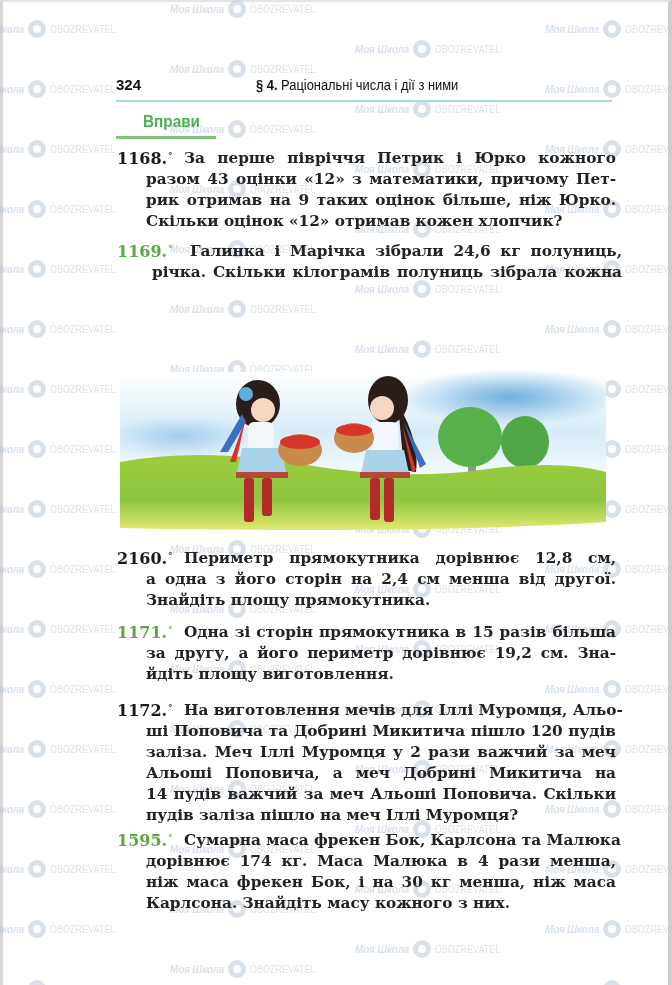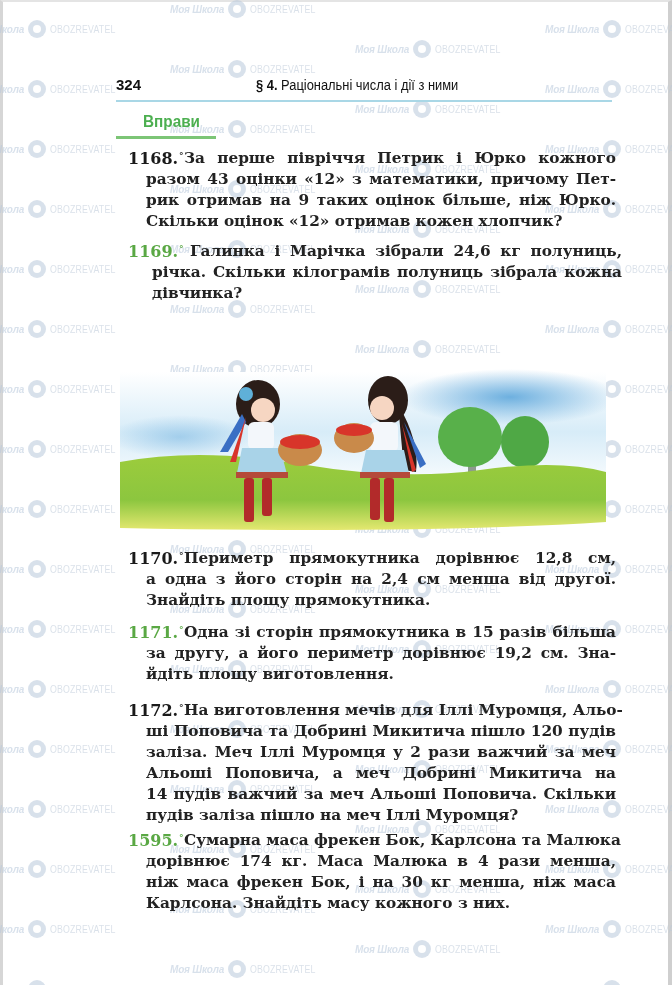--- a/index.html
+++ b/index.html
@@ -16,21 +16,21 @@
   .content { position: absolute; left: 116px; top: 0; width: 500px; z-index: 2; }
   .header { position: absolute; left: 0; top: 76px; width: 496px; height: 24px; }
   .page-number { position: absolute; left: 0; top: 0; font-family: "Liberation Sans", sans-serif; font-weight: bold; font-size: 15px; color: #111; }
   .section-title { position: absolute; left: 140px; top: 1px; font-family: "Liberation Sans", sans-serif; font-size: 14px; color: #111; transform: scaleX(0.92); transform-origin: left center; white-space: nowrap; }
   .section-title .sec { font-weight: bold; }
   .header-rule { position: absolute; left: 0; top: 100px; width: 496px; height: 2px; background: #a9d7e6; }
   .exercises-heading { position: absolute; left: 27px; top: 112px; font-family: "Liberation Sans", sans-serif; font-weight: bold; font-size: 17px; color: #4caf50; transform: scaleX(0.9); transform-origin: left center; }
   .exercises-rule { position: absolute; left: 0; top: 136px; width: 100px; height: 3px; background: #7cc576; }
 
   .problem { position: absolute; left: 0; width: 500px; font-size: 15.3px; line-height: 21px; font-weight: bold; color: #222; }
-  .problem .num { position: absolute; left: 12px; top: 0; font-weight: bold; font-size: 16px; }
+  .problem .num { position: absolute; left: 1px; top: 0; font-weight: bold; font-size: 16px; }
   .problem .num.black { color: #1a1a1a; }
   .problem .num.green { color: #5aa844; }
   .problem .num .dot { font-size: 9px; vertical-align: top; position: relative; top: -2px; margin-left: 1px; }
   .line { display: block; white-space: nowrap; text-align: justify; text-align-last: justify; }
   .line.last { text-align-last: left; }
   .lines { position: absolute; top: 0; }
 
   .illustration { position: absolute; left: 4px; top: 352px; width: 486px; height: 182px; }
 </style>
 </head>
@@ -394,21 +394,20 @@
       <span class="line" style="padding-left:30px">рик отримав на 9 таких оцінок більше, ніж Юрко.</span>
       <span class="line last" style="padding-left:30px">Скільки оцінок «12» отримав кожен хлопчик?</span>
     </div>
   </div>
 
   <div class="problem" style="top:241px">
     <span class="num green"><span>1169.</span><span class="dot">°</span></span>
     <div class="lines" style="left:6px;width:500px">
       <span class="line" style="padding-left:68px">Галинка і Марічка зібрали 24,6 кг полуниць,</span>
       <span class="line" style="padding-left:30px">річка. Скільки кілограмів полуниць зібрала кожна</span>
-      <span class="line last" style="padding-left:30px">дівчинка?</span>
     </div>
   </div>
 
   <div class="illustration">
     <svg width="486" height="182" viewBox="0 0 486 182">
       <defs>
         <linearGradient id="sky" x1="0" y1="0" x2="0" y2="1">
           <stop offset="0" stop-color="#ffffff"></stop>
           <stop offset="0.5" stop-color="#d7ecf8"></stop>
           <stop offset="1" stop-color="#ffffff"></stop>
@@ -460,21 +459,21 @@
         <rect x="240" y="120" width="50" height="6" fill="#b54a3a"></rect>
         <rect x="250" y="126" width="10" height="42" rx="3" fill="#b22a2a"></rect>
         <rect x="264" y="126" width="10" height="44" rx="3" fill="#b22a2a"></rect>
         <ellipse cx="234" cy="86" rx="20" ry="15" fill="#c98a4a"></ellipse>
         <ellipse cx="234" cy="78" rx="18" ry="6" fill="#d8352a"></ellipse>
       </g>
     </svg>
   </div>
 
   <div class="problem" style="top:548px">
-    <span class="num black"><span>1170.</span><span class="dot">°</span></span>
+    <span class="num black"><span>2160.</span><span class="dot">°</span></span>
     <div class="lines" style="left:0;width:500px">
       <span class="line" style="padding-left:68px">Периметр прямокутника дорівнює 12,8 см,</span>
       <span class="line" style="padding-left:30px">а одна з його сторін на 2,4 см менша від другої.</span>
       <span class="line last" style="padding-left:30px">Знайдіть площу прямокутника.</span>
     </div>
   </div>
 
   <div class="problem" style="top:622px">
     <span class="num green"><span>1171.</span><span class="dot">°</span></span>
     <div class="lines" style="left:0;width:500px">

